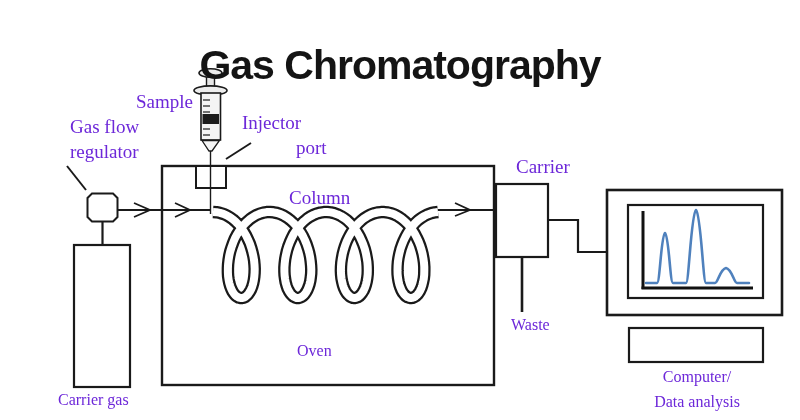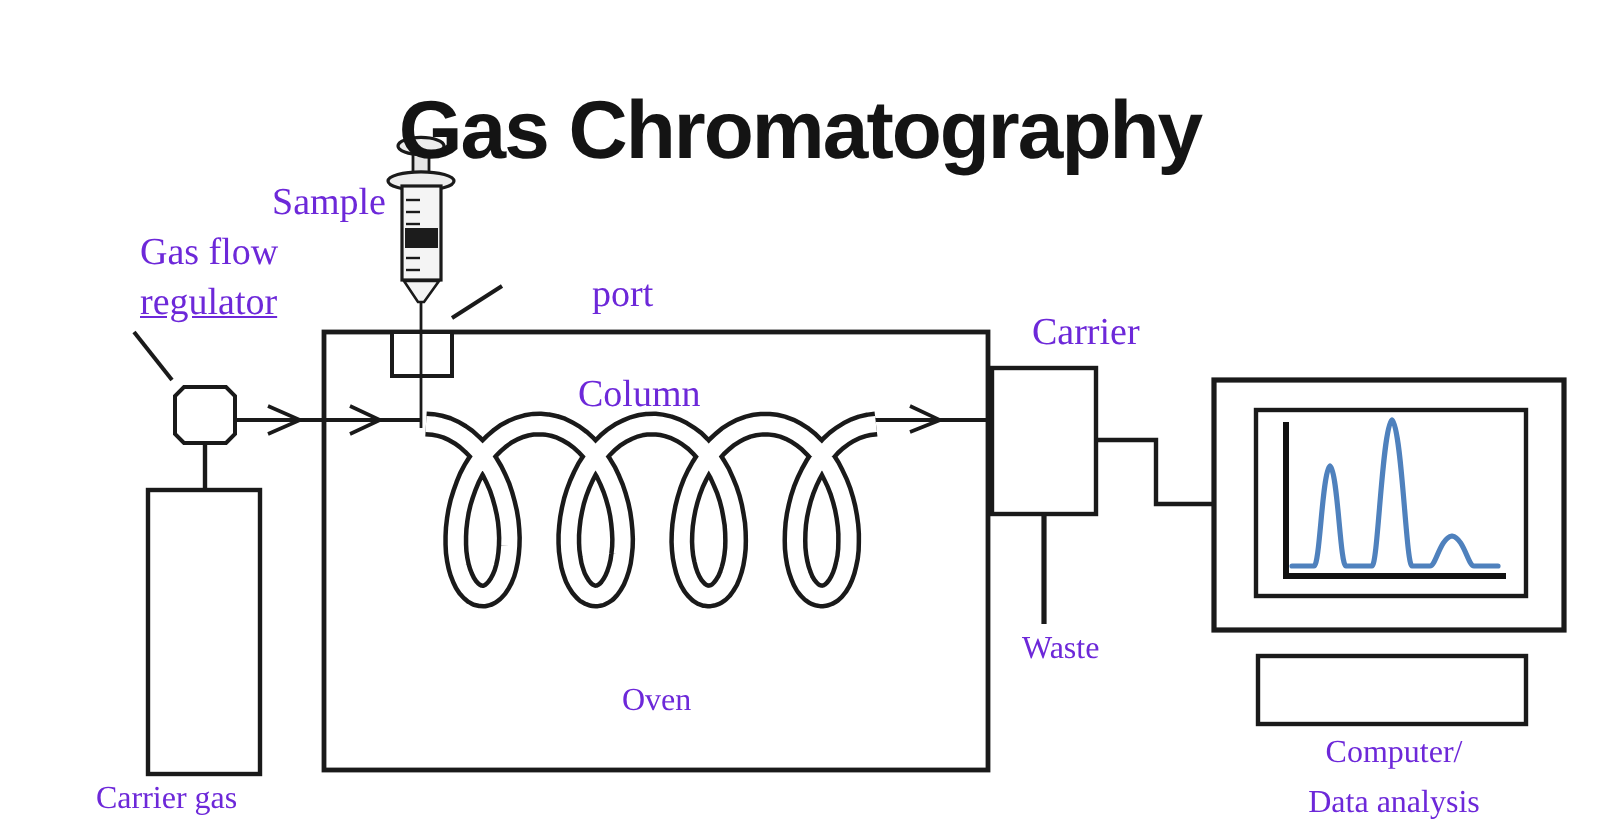--- a/index.html
+++ b/index.html
@@ -77,30 +77,31 @@
 
     <rect x="629" y="328" width="134" height="34" fill="#ffffff" stroke="#1a1a1a" stroke-width="2.2"></rect>
   </svg>
 
   <div class="title">Gas Chromatography</div>
 
   <div class="lbl" style="left:136px;top:90px;">Sample</div>
 
   <div class="lbl" style="left:24px;top:115px;margin-left:46px;">
     <span style="display:block;">Gas flow</span>
-    <span style="display:block;text-decoration:underline;">regulator</span>
+    <span style="display:block;">regulator</span>
   </div>
 
+  <div class="lbl" style="left:242px;top:111px;">Injector</div>
   <div class="lbl" style="left:261px;top:136px;margin-left:35px;">port</div>
 
   <div class="lbl" style="left:289px;top:186px;">Column</div>
 
-  <div class="lbl big" style="left:311px;top:341px;">Oven</div>
+  <div class="lbl big" style="left:297px;top:341px;">Oven</div>
 
-  <div class="lbl big" style="left:48px;top:390px;">Carrier gas</div>
+  <div class="lbl big" style="left:58px;top:390px;">Carrier gas</div>
 
   <div class="lbl" style="left:516px;top:155px;">Carrier</div>
 
   <div class="lbl big" style="left:511px;top:315px;">Waste</div>
 
   <div class="lbl big center" style="left:612px;top:364px;width:170px;line-height:25px;">
     <span style="display:block;">Computer/</span>
     <span style="display:block;">Data analysis</span>
   </div>
 

